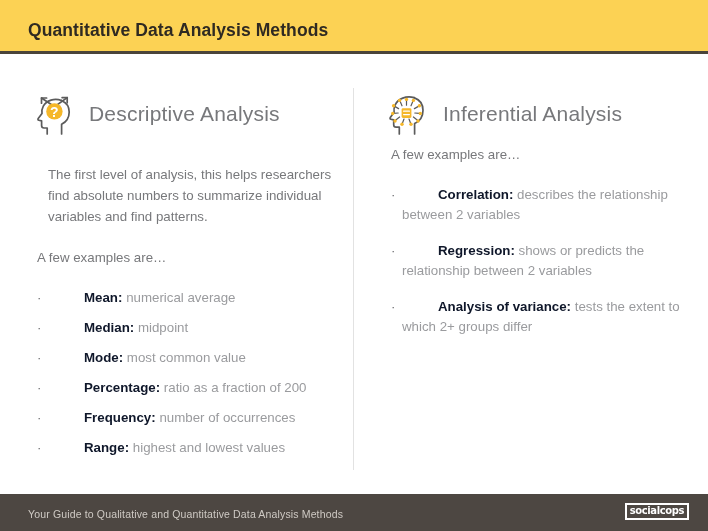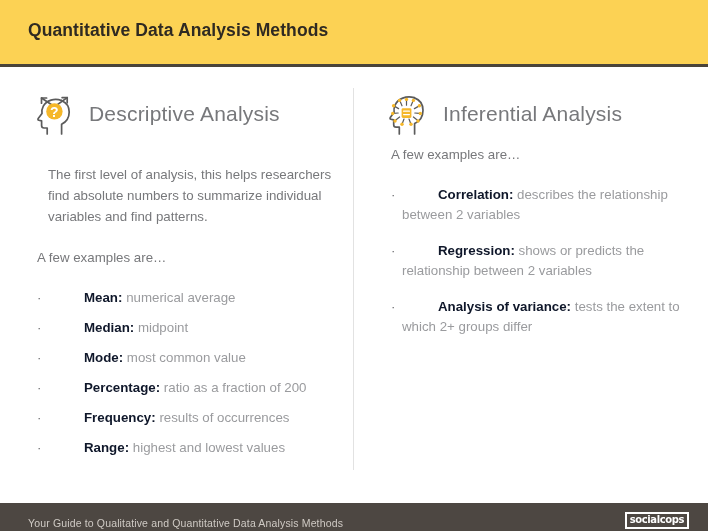--- a/index.html
+++ b/index.html
@@ -19,21 +19,21 @@
     height: 531px;
     background: #ffffff;
     box-sizing: border-box;
   }
 
   
   .header {
     position: absolute;
     top: 0; left: 0;
     width: 708px;
-    height: 67px;
+    height: 54px;
     background: #fcd254;
     border-bottom: 3px solid #4a443a;
     box-sizing: border-box;
   }
   .header-title {
     position: absolute;
     left: 28px;
     top: 20px;
     font-size: 17.5px;
     font-weight: bold;
@@ -138,21 +138,21 @@
   .bullets li .def {
     color: #9a9b9e;
   }
 
   
   .footer {
     position: absolute;
     left: 0;
     bottom: 0;
     width: 708px;
-    height: 28px;
+    height: 37px;
     background: #4d4742;
   }
   .footer-text {
     position: absolute;
     left: 28px;
     top: 14px;
     font-size: 10.5px;
     color: #cfcac4;
     letter-spacing: 0.15px;
     white-space: nowrap;
@@ -232,21 +232,21 @@
           <span class="def">most common value</span>
         </li>
         <li>
           <span class="dot">·</span>
           <span class="term">Percentage:</span>
           <span class="def">ratio as a fraction of 200</span>
         </li>
         <li>
           <span class="dot">·</span>
           <span class="term">Frequency:</span>
-          <span class="def">results of occurrences</span>
+          <span class="def">number of occurrences</span>
         </li>
         <li>
           <span class="dot">·</span>
           <span class="term">Range:</span>
           <span class="def">highest and lowest values</span>
         </li>
       </ul>
     </div>
 
     <div class="col col-right">

